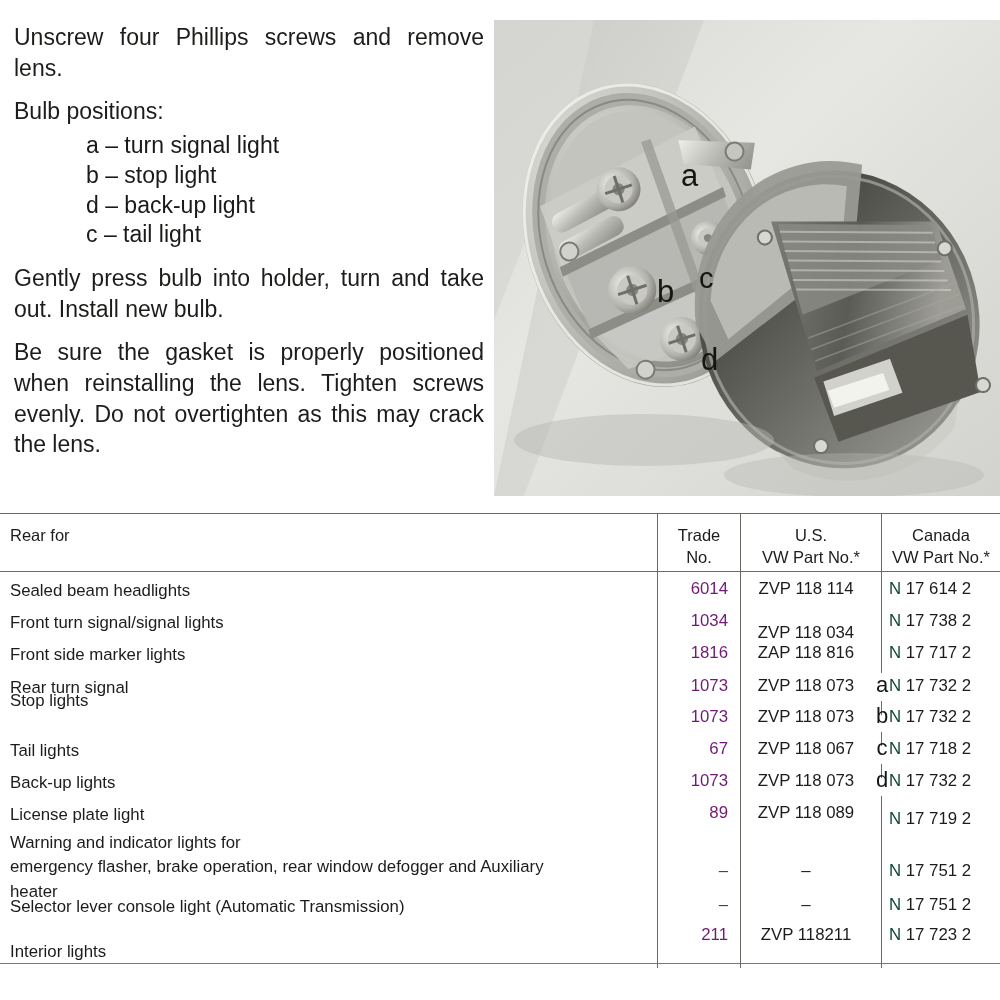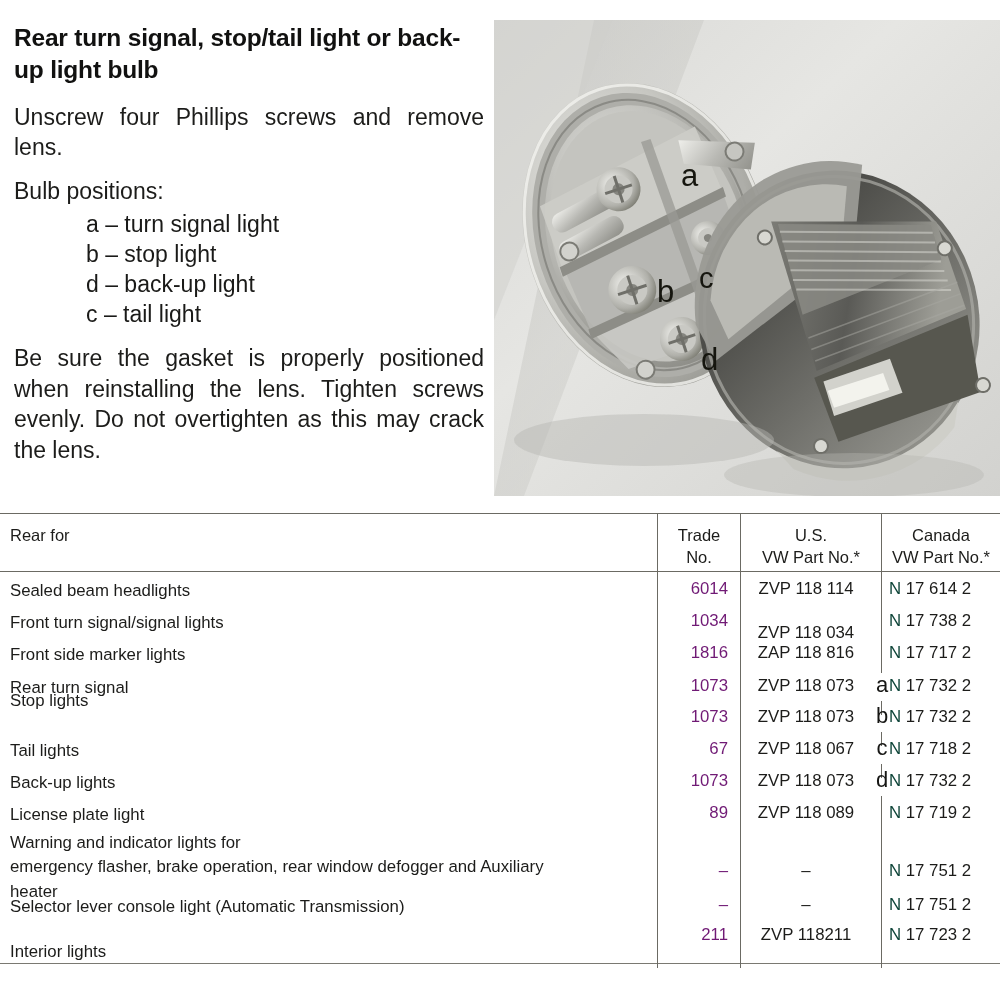--- a/index.html
+++ b/index.html
@@ -161,33 +161,33 @@
     font-size: 22px;
     font-weight: 500;
     color: #161614;
   }
 </style>
 </head>
 <body>
 
 <div class="text-col">
 
-  <h1 class="heading">Rear turn signal, stop/tail light or back-up light bulb</h1>
 
   <p class="para justify">Unscrew four Phillips screws and remove lens.</p>
 
   <p class="para tight">Bulb positions:</p>
 
   <ul class="bulb-list">
     <li>a – turn signal light</li>
     <li>b – stop light</li>
     <li>d – back-up light</li>
     <li>c – tail light</li>
   </ul>
 
+  <p class="para justify">Gently press bulb into holder, turn and take out. Install new bulb.</p>
 
   <p class="para justify">Be sure the gasket is properly positioned when reinstalling the lens. Tighten screws evenly. Do not overtighten as this may crack the lens.</p>
 </div>
 
 <div class="photo">
   <svg width="506" height="476" viewBox="0 0 506 476" xmlns="http://www.w3.org/2000/svg">
     <defs>
       <linearGradient id="bg" x1="0" y1="0" x2="1" y2="1">
         <stop offset="0%" stop-color="#d9d9d6"></stop>
         <stop offset="40%" stop-color="#e6e6e3"></stop>
@@ -399,21 +399,21 @@
       <div class="cell-ca" style="top: 226px;"><span class="nlead">N</span> 17 718 2</div>
       <div class="pos-letter" style="top: 222px;">c</div>
       <div class="row-label" style="top: 258px;">Back-up lights</div>
       <div class="cell-trade" style="top: 258px;">1073</div>
       <div class="cell-us" style="top: 258px;">ZVP 118 073</div>
       <div class="cell-ca" style="top: 258px;"><span class="nlead">N</span> 17 732 2</div>
       <div class="pos-letter" style="top: 254px;">d</div>
       <div class="row-label" style="top: 290px;">License plate light</div>
       <div class="cell-trade" style="top: 290px;">89</div>
       <div class="cell-us" style="top: 290px;">ZVP 118 089</div>
-      <div class="cell-ca" style="top: 290px;"><span class="nlead">N</span> 17 719 2</div>
+      <div class="cell-ca" style="top: 296px;"><span class="nlead">N</span> 17 719 2</div>
       <div class="row-label" style="top: 318px;">Warning and indicator lights for
 emergency flasher, brake operation, rear window defogger and Auxiliary
 heater</div>
       <div class="cell-trade" style="top: 348px;">–</div>
       <div class="cell-us" style="top: 348px;">–</div>
       <div class="cell-ca" style="top: 348px;"><span class="nlead">N</span> 17 751 2</div>
       <div class="row-label" style="top: 382px;">Selector lever console light (Automatic Transmission)</div>
       <div class="cell-trade" style="top: 382px;">–</div>
       <div class="cell-us" style="top: 382px;">–</div>
       <div class="cell-ca" style="top: 382px;"><span class="nlead">N</span> 17 751 2</div>

